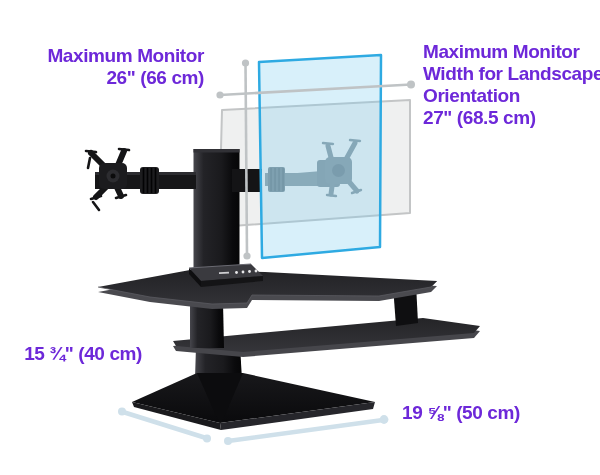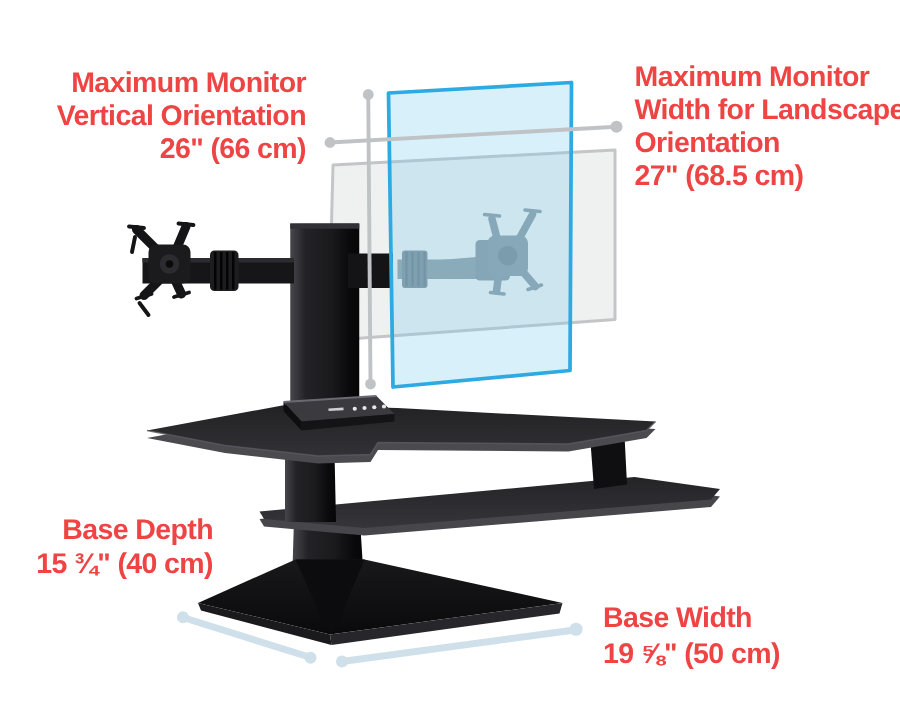--- a/index.html
+++ b/index.html
@@ -2,21 +2,21 @@
 <html><head>
 <meta charset="utf-8">
 <style>
   html,body{margin:0;padding:0;background:#fff;}
   .canvas{
     position:relative;width:600px;height:475px;background:#ffffff;overflow:hidden;
     font-family:"Liberation Sans",sans-serif;
   }
   .diagram-svg{position:absolute;left:0;top:0;}
   .label{
-    position:absolute;color:#ef4444;font-size:19px;font-weight:600;
+    position:absolute;color:#6d28d9;font-size:19px;font-weight:600;
     line-height:22px;letter-spacing:-0.4px;white-space:nowrap;
   }
   .label.align-right{text-align:right;}
   .label .ln{display:block;}
 </style>
 </head>
 <body>
 
 <div class="canvas">
 
@@ -180,34 +180,31 @@
       <g>
         <line x1="228" y1="441" x2="383" y2="420" stroke-width="4.6" stroke-linecap="round"></line>
         <circle cx="228" cy="441" r="4" stroke="none"></circle>
         <circle cx="384" cy="419.5" r="4.4" stroke="none"></circle>
       </g>
     </g>
   </svg>
 
   <div class="label align-right" style="right:396px; top:45px;">
     <span class="ln">Maximum Monitor</span>
-    <span class="ln">Vertical Orientation</span>
     <span class="ln">26" (66 cm)</span>
   </div>
 
   <div class="label" style="left:423px; top:41px;">
     <span class="ln">Maximum Monitor</span>
     <span class="ln">Width for Landscape</span>
     <span class="ln">Orientation</span>
     <span class="ln">27" (68.5 cm)</span>
   </div>
 
   <div class="label align-right" style="right:458px; top:342px; line-height:23px;">
-    <span class="ln">Base Depth</span>
     <span class="ln">15 ¾" (40 cm)</span>
   </div>
 
   <div class="label" style="left:402px; top:401px; line-height:24px;">
-    <span class="ln">Base Width</span>
     <span class="ln">19 ⅝" (50 cm)</span>
   </div>
 
 </div>
 
 </body></html>

